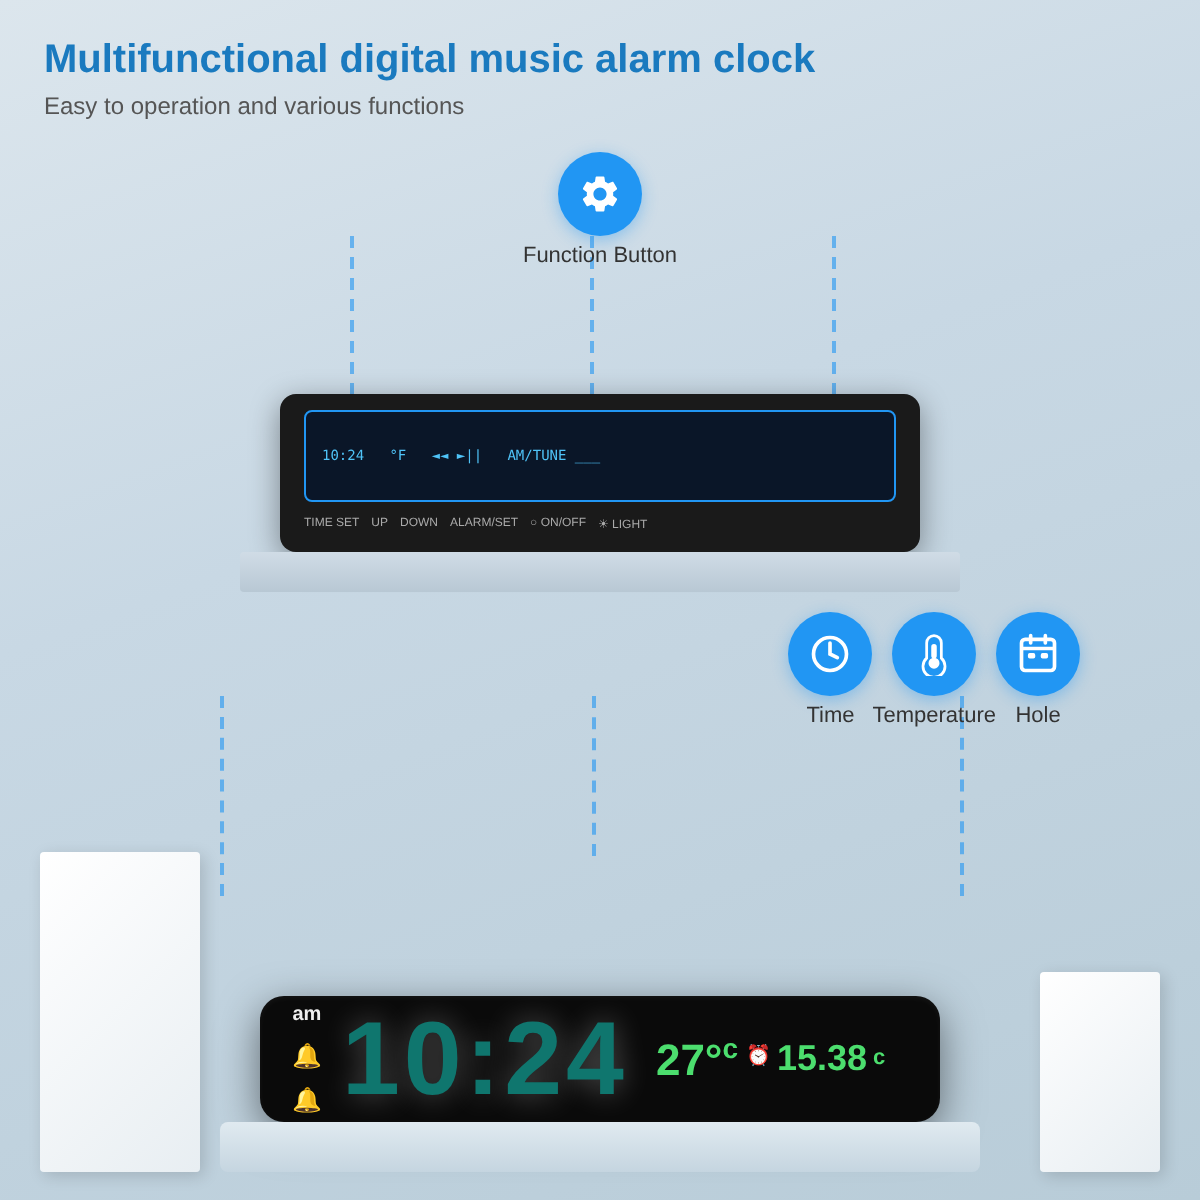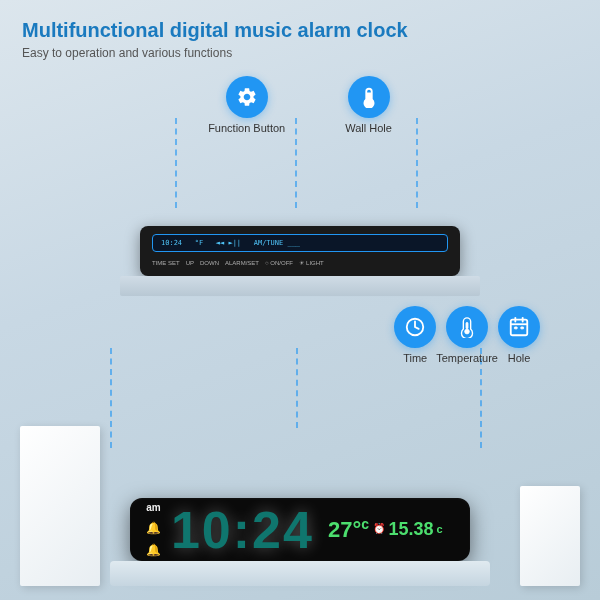--- a/index.html
+++ b/index.html
@@ -94,21 +94,21 @@
       background: #1a1a1a;
       border-radius: 8px;
       padding: 8px 12px;
       box-shadow: 0 4px 15px rgba(0,0,0,0.4);
       position: relative;
     }
     .clock-back-screen {
       background: #0a1628;
       border: 1px solid #2196f3;
       border-radius: 4px;
-      padding: 4px 8px;
+      padding: 18px 8px;
       margin-bottom: 5px;
       display: flex;
       justify-content: space-between;
       align-items: center;
     }
     .clock-back-screen-text {
       font-size: 7px;
       color: #4fc3f7;
       font-family: monospace;
     }
@@ -279,30 +279,20 @@
 
       <div class="feature-item">
         <div class="feature-circle">
           <svg viewBox="0 0 24 24">
             <path d="M19.14,12.94c0.04-0.3,0.06-0.61,0.06-0.94c0-0.32-0.02-0.64-0.07-0.94l2.03-1.58c0.18-0.14,0.23-0.41,0.12-0.61 l-1.92-3.32c-0.12-0.22-0.37-0.29-0.59-0.22l-2.39,0.96c-0.5-0.38-1.03-0.7-1.62-0.94L14.4,2.81c-0.04-0.24-0.24-0.41-0.48-0.41 h-3.84c-0.24,0-0.43,0.17-0.47,0.41L9.25,5.35C8.66,5.59,8.12,5.92,7.63,6.29L5.24,5.33c-0.22-0.08-0.47,0-0.59,0.22L2.74,8.87 C2.62,9.08,2.66,9.34,2.86,9.48l2.03,1.58C4.84,11.36,4.8,11.69,4.8,12s0.02,0.64,0.07,0.94l-2.03,1.58 c-0.18,0.14-0.23,0.41-0.12,0.61l1.92,3.32c0.12,0.22,0.37,0.29,0.59,0.22l2.39-0.96c0.5,0.38,1.03,0.7,1.62,0.94l0.36,2.54 c0.05,0.24,0.24,0.41,0.48,0.41h3.84c0.24,0,0.44-0.17,0.47-0.41l0.36-2.54c0.59-0.24,1.13-0.56,1.62-0.94l2.39,0.96 c0.22,0.08,0.47,0,0.59-0.22l1.92-3.32c0.12-0.22,0.07-0.47-0.12-0.61L19.14,12.94z M12,15.6c-1.98,0-3.6-1.62-3.6-3.6 s1.62-3.6,3.6-3.6s3.6,1.62,3.6,3.6S13.98,15.6,12,15.6z" fill="white" stroke="none"></path>
           </svg>
         </div>
         <span class="feature-label">Function Button</span>
       </div>
 
-      <div class="feature-item">
-        <div class="feature-circle">
-          <svg viewBox="0 0 24 24">
-            <path d="M12 2a4 4 0 0 0-4 4v8.26A6 6 0 1 0 16 14.26V6a4 4 0 0 0-4-4zm0 2a2 2 0 0 1 2 2v1h-4V6a2 2 0 0 1 2-2z" fill="white" stroke="none"></path>
-            <circle cx="12" cy="17" r="3" fill="white"></circle>
-            <rect x="11" y="8" width="2" height="6" fill="white" rx="1"></rect>
-          </svg>
-        </div>
-        <span class="feature-label">Wall Hole</span>
-      </div>
     </div>
 
     <div style="position:absolute; top:52px; left:175px; width:2px; height:90px; border-left:2px dashed #2196f3; opacity:0.6;"></div>
     <div style="position:absolute; top:52px; left:295px; width:2px; height:90px; border-left:2px dashed #2196f3; opacity:0.6;"></div>
     <div style="position:absolute; top:52px; left:416px; width:2px; height:90px; border-left:2px dashed #2196f3; opacity:0.6;"></div>
 
     <div class="clock-back-container">
       <div class="clock-back">
         <div class="clock-back-screen">
           <span class="clock-back-screen-text">10:24 &nbsp; °F &nbsp; ◄◄ ►|| &nbsp; AM/TUNE ___</span>

